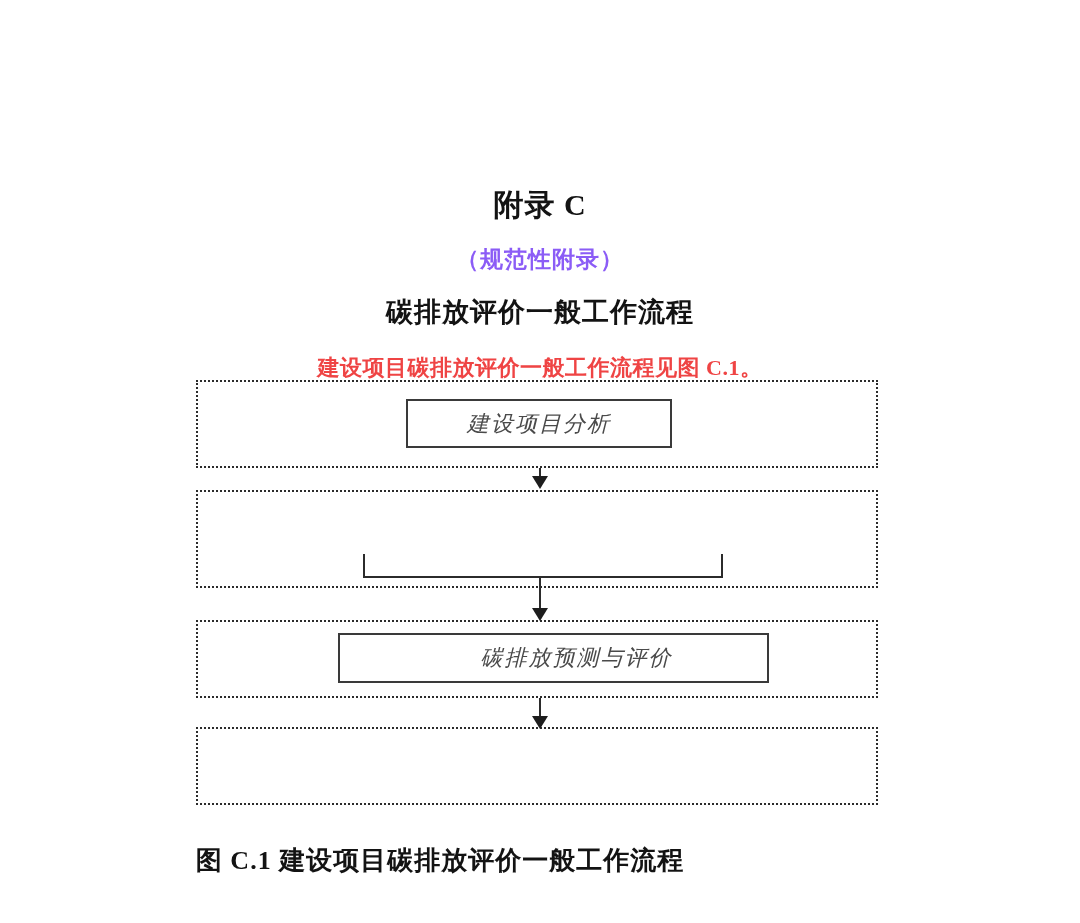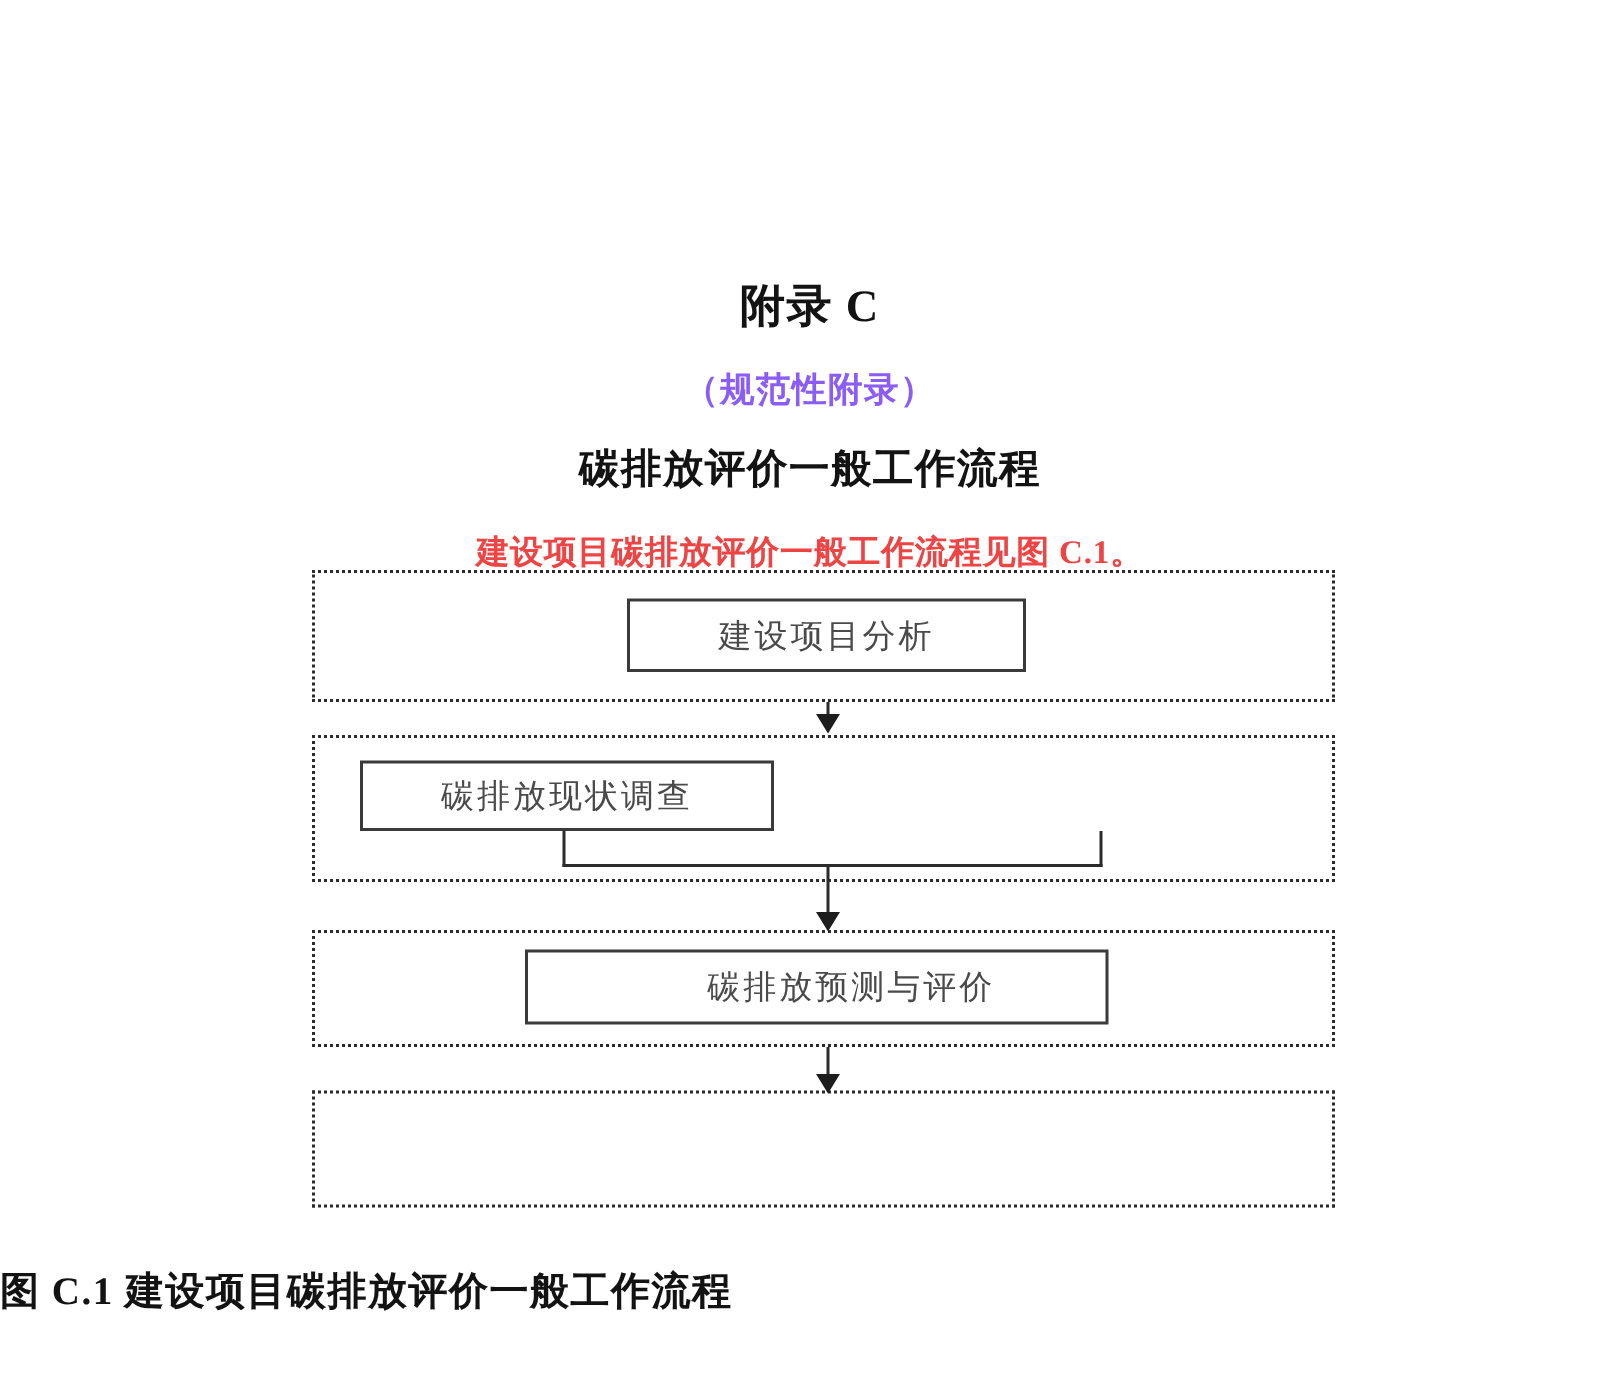--- a/index.html
+++ b/index.html
@@ -61,24 +61,25 @@
     font-weight: 700;
     letter-spacing: 0.5px;
     line-height: 1.25;
     margin: 0;
     color: #ef4444;
   }
 
   
   .flowchart {
     position: absolute;
-    left: 208px;
+    left: 196px;
     top: 380px;
     width: 682px;
     height: 426px;
+    font-style: italic;
   }
 
   .stage {
     position: absolute;
     left: 0;
     width: 682px;
     box-sizing: border-box;
     border: 2px dotted #2b2b2b;
     background: #ffffff;
   }
@@ -99,21 +100,21 @@
     font-weight: 400;
     letter-spacing: 2px;
     color: #4a4a4a;
     font-family: "Liberation Serif", "DejaVu Serif", serif;
   }
 
   
   .node-analysis   { left: 210px; top: 19px;  width: 266px; height: 49px; }
   .node-survey     { left: 32px;  top: 127px; width: 276px; height: 47px; }
   .node-assess     { left: 388px; top: 127px; width: 278px; height: 47px; }
-  .node-forecast   { left: 142px; top: 253px; width: 389px; height: 50px; padding-left: 46px; }
+  .node-forecast   { left: 142px; top: 253px; width: 431px; height: 50px; padding-left: 46px; }
   .node-reduction  { left: 152px; top: 363px; width: 389px; height: 50px; }
 
   
   .conn {
     position: absolute;
     background: #2b2b2b;
   }
   .v-line { width: 2px; }
   .h-line { height: 2px; }
 
@@ -142,21 +143,21 @@
   
   .c3-v   { left: 343px; top: 318px; height: 26px; }
   .c3-arw { left: 336px; top: 336px; }
 
   
   .figure-caption {
     position: absolute;
     left: 0;
     top: 843px;
     width: 880px;
-    text-align: left;
+    text-align: center;
     font-size: 26px;
     font-weight: 700;
     letter-spacing: 1px;
     color: #131313;
   }
 </style>
 </head>
 <body>
 
 <div class="page">
@@ -167,21 +168,20 @@
     <p class="appendix-heading3">碳排放评价一般工作流程</p>
     <p class="body-line">建设项目碳排放评价一般工作流程见图 C.1。</p>
   </div>
 
   <div class="flowchart">
 
     <div class="stage stage-1"></div>
     <div class="node node-analysis">建设项目分析</div>
 
     <div class="stage stage-2"></div>
-    <div class="node node-survey">碳排放现状调查</div>
 
     <div class="stage stage-3"></div>
     <div class="node node-forecast">碳排放预测与评价</div>
 
     <div class="stage stage-4"></div>
 
     <div class="conn v-line c1-v"></div>
     <div class="arrow-head c1-arw"></div>
 
     <div class="conn v-line c2-left-v"></div>

